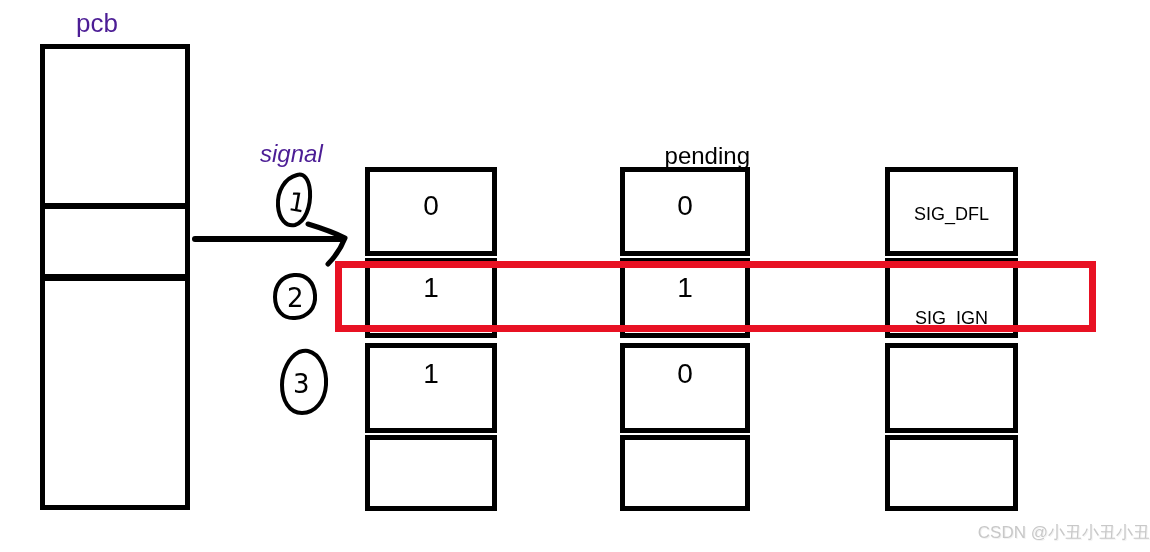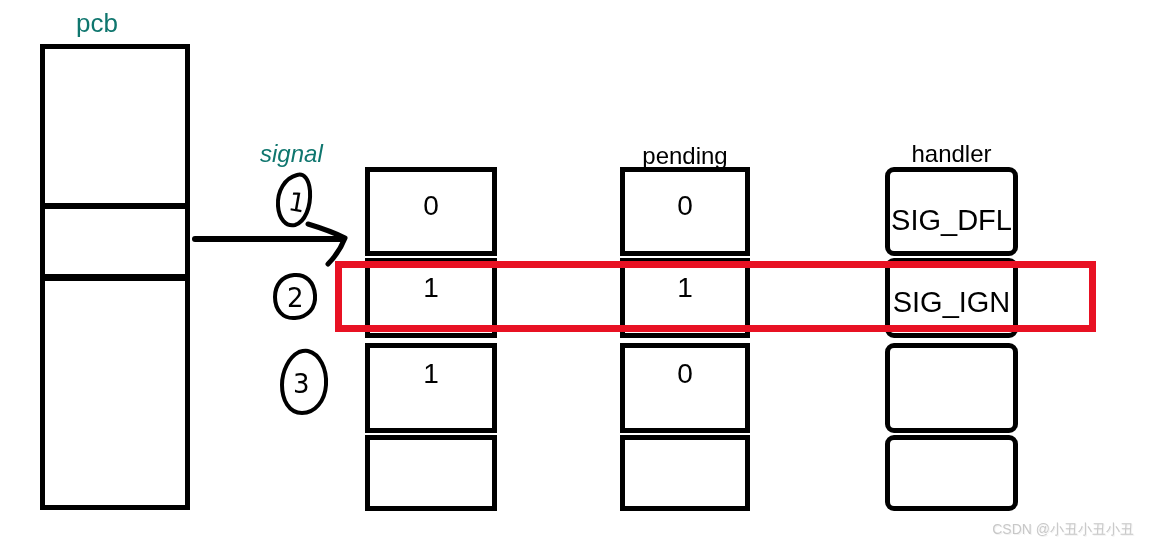--- a/index.html
+++ b/index.html
@@ -8,21 +8,21 @@
     width: 1150px;
     height: 552px;
     background: #ffffff;
     overflow: hidden;
     font-family: "Liberation Sans", "DejaVu Sans", sans-serif;
     color: #000000;
   }
   .label {
     position: absolute;
     font-size: 24px;
-    color: #0f766e;
+    color: #4c1d95;
     white-space: nowrap;
   }
   
   .pcb-label { left: 76px; top: 8px; font-size: 26px; }
   .pcb-box {
     position: absolute;
     left: 40px; top: 44px;
     width: 150px; height: 466px;
     border: 5px solid #000;
     box-sizing: border-box;
@@ -41,61 +41,61 @@
 
   
   .signal-label { left: 260px; top: 140px; font-style: italic; }
   .circ { position: absolute; }
   .circ path { fill: none; stroke: #000; stroke-width: 4; stroke-linecap: round; stroke-linejoin: round; }
   .circ text { font-family: "DejaVu Sans", sans-serif; font-size: 26px; fill: #000; }
 
   
   .col-label { position: absolute; font-size: 24px; text-align: center; }
   .block-label   { left: 365px; width: 132px; top: 133px; }
-  .pending-label { left: 620px; width: 130px; top: 142px; }
+  .pending-label { left: 620px; width: 130px; top: 142px; text-align: right; }
   .handler-label { left: 885px; width: 133px; top: 140px; }
 
   
   .cell {
     position: absolute;
     border: 5px solid #000;
     box-sizing: border-box;
     background: #fff;
     display: flex;
     justify-content: center;
     align-items: flex-start;
     font-size: 28px;
   }
   .col-block   { left: 365px; width: 132px; }
   .col-pending { left: 620px; width: 130px; }
-  .col-handler { left: 885px; width: 133px; font-size: 29px; border-radius: 9px; }
+  .col-handler { left: 885px; width: 133px; font-size: 18px; }
   .row1 { top: 167px; height: 89px; padding-top: 18px; }
   .row2 { top: 258px; height: 80px; padding-top: 9px; }
   .row3 { top: 343px; height: 90px; padding-top: 10px; }
   .row4 { top: 435px; height: 76px; }
   .col-handler.row1 { padding-top: 32px; }
-  .col-handler.row2 { padding-top: 23px; }
+  .col-handler.row2 { padding-top: 45px; }
 
   
   .highlight {
     position: absolute;
     left: 335px; top: 261px;
     width: 761px; height: 71px;
     border: 7px solid #e81123;
     box-sizing: border-box;
     background: transparent;
     z-index: 10;
     pointer-events: none;
   }
 
   
   .watermark {
     position: absolute;
-    right: 16px; top: 521px;
-    font-size: 14px;
+    right: 0; top: 521px;
+    font-size: 17px;
     color: #c8c8c8;
     text-shadow: 1px 1px 0 #f3f3f3;
     white-space: nowrap;
   }
 </style>
 </head>
 <body>
 
 <div class="canvas">
 
@@ -120,21 +120,20 @@
     <path d="M24,4 C12,5 5,14 5,26 C5,39 13,48 25,47 C38,46 46,37 45,24 C44,11 36,3 24,4"></path>
     <text x="17" y="36">2</text>
   </svg>
 
   <svg class="circ" style="left:277px; top:347px;" width="56" height="72" viewBox="0 0 56 72">
     <path d="M22,5 C12,10 5,24 5,38 C5,53 12,66 25,66 C38,66 48,54 49,38 C50,22 43,7 31,4 C28,3 25,4 22,5"></path>
     <text x="16" y="46">3</text>
   </svg>
 
   <div class="col-label pending-label">pending</div>
-  <div class="col-label handler-label">handler</div>
 
   <div class="cell col-block row1">0</div>
   <div class="cell col-block row2">1</div>
   <div class="cell col-block row3">1</div>
   <div class="cell col-block row4"></div>
 
   <div class="cell col-pending row1">0</div>
   <div class="cell col-pending row2">1</div>
   <div class="cell col-pending row3">0</div>
   <div class="cell col-pending row4"></div>

